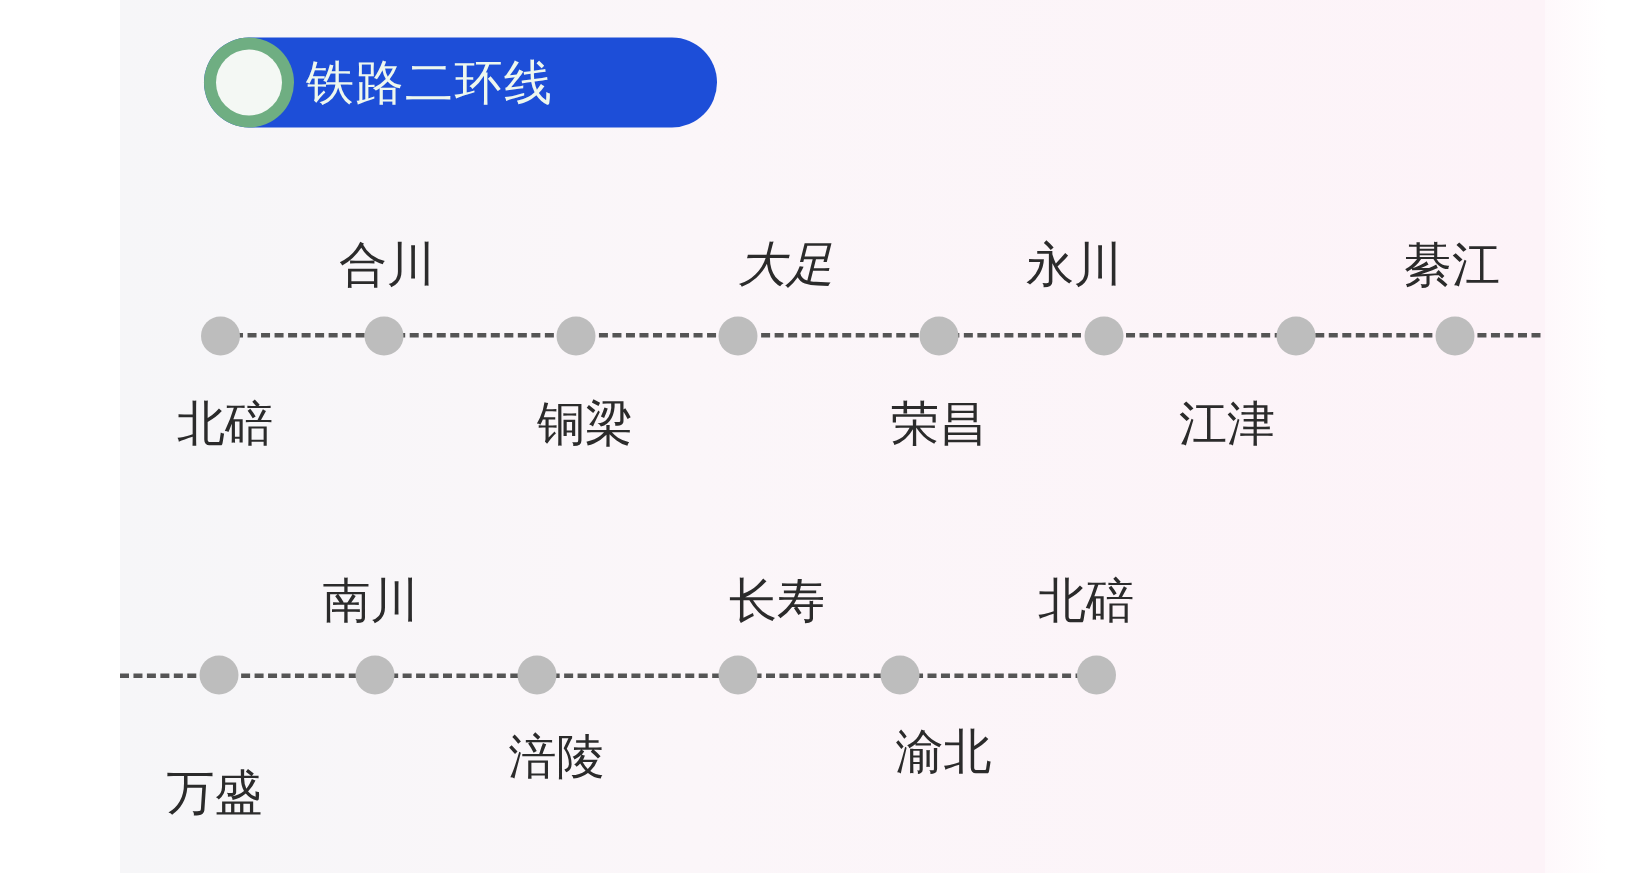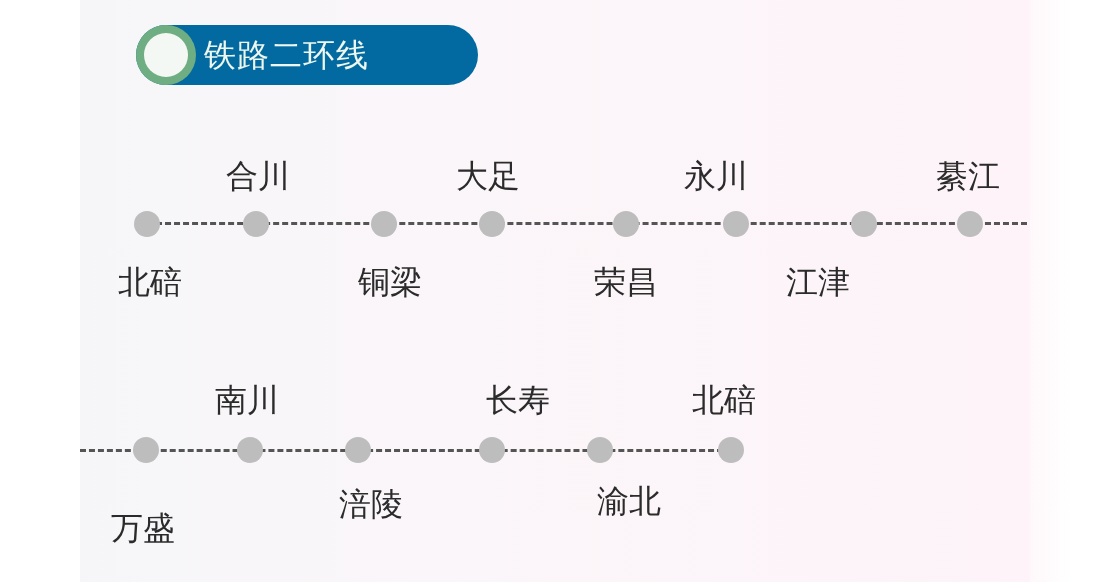--- a/index.html
+++ b/index.html
@@ -11,21 +11,21 @@
     .panel {
       position: absolute; left: 80px; top: 0; width: 950px; height: 582px;
       background: linear-gradient(90deg, #f6f6f8 0%, #fbf6f9 40%, #fdf3f8 100%);
     }
     .right-strip {
       position: absolute; left: 1030px; top: 0; width: 70px; height: 582px;
       background: linear-gradient(90deg, #fef8fb 0%, #ffffff 60%);
     }
     .badge {
       position: absolute; left: 136px; top: 25px; width: 342px; height: 60px;
-      background: #0369a1; border-radius: 30px;
+      background: #1d4ed8; border-radius: 30px;
       display: flex; align-items: center; text-decoration: underline;
     }
     .badge-circle {
       position: absolute; left: 0; top: 0; width: 60px; height: 60px;
       border-radius: 50%; background: #6fae82;
       display: flex; align-items: center; justify-content: center;
     }
     .badge-circle-inner {
       width: 44px; height: 44px; border-radius: 50%; background: #f4f8f4;
     }
@@ -63,21 +63,21 @@
 <div class="station" style="left:147px; top:224px;"></div>
 <div class="label" style="left:150px; top:262px;">北碚</div>
 
 <div class="station" style="left:256px; top:224px;"></div>
 <div class="label" style="left:258px; top:156px;">合川</div>
 
 <div class="station" style="left:384px; top:224px;"></div>
 <div class="label" style="left:390px; top:262px;">铜梁</div>
 
 <div class="station" style="left:492px; top:224px;"></div>
-<div class="label" style="left:488px; top:156px;">大足</div>
+<div class="label" style="left:524px; top:156px;font-style:italic;">大足</div>
 
 <div class="station" style="left:626px; top:224px;"></div>
 <div class="label" style="left:626px; top:262px;">荣昌</div>
 
 <div class="station" style="left:736px; top:224px;"></div>
 <div class="label" style="left:716px; top:156px;">永川</div>
 
 <div class="station" style="left:864px; top:224px;"></div>
 <div class="label" style="left:818px; top:262px;">江津</div>
 

